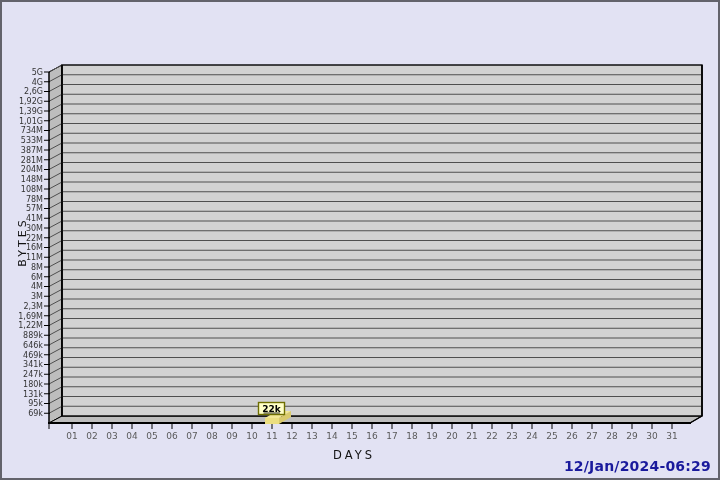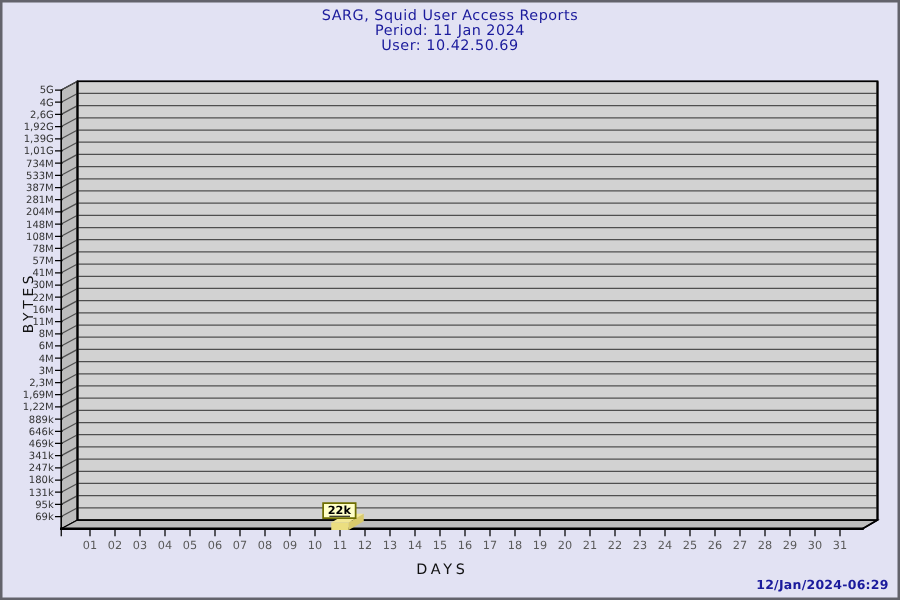--- a/index.html
+++ b/index.html
@@ -15,21 +15,21 @@
   .titleblock{
     position:absolute;top:4px;left:0;right:0;
     text-align:center;
     color:#1A1A9C;
     font-size:11.5px;line-height:12px;
     letter-spacing:0.4px;
   }
   .chart-svg{position:absolute;left:0;top:0;}
   .timestamp{
     position:absolute;right:7px;bottom:4px;
-    color:#1A1A9C;font-size:10px;font-weight:bold;
+    color:#1A1A9C;font-size:14px;font-weight:bold;
     letter-spacing:0.2px;
   }
 </style>
 </head>
 <body>
 
 <div class="window">
 
   <svg class="chart-svg" width="720" height="480" viewBox="0 0 720 480">
       <polygon points="47,70 60,63 60,414 47,421" fill="#BDBDBD" stroke="#000000" stroke-width="1"></polygon>
@@ -249,21 +249,16 @@
       <polygon points="263,416 277,416 289,409 275,409" fill="#F2E795"></polygon>
       <rect x="263" y="416" width="14" height="6" fill="#EBDE80"></rect>
       <polygon points="277,416 289,409 289,415 277,422" fill="#D9CA6C"></polygon>
       <rect x="256.5" y="400.5" width="26" height="12" fill="#FFFFC8" stroke="#6E6E00" stroke-width="1.4"></rect>
       <text x="269.5" y="409.5" text-anchor="middle" font-size="9px" font-weight="bold" fill="#000000">22k</text>
       <line x1="261.5" y1="411" x2="278" y2="411" stroke="#000000" stroke-width="0.8"></line>
       <text x="24" y="240" text-anchor="middle" font-size="11px" letter-spacing="3" fill="#111111" transform="rotate(-90 24 240)">BYTES</text>
       <text x="352" y="457" text-anchor="middle" font-size="11.5px" letter-spacing="3" fill="#111111">DAYS</text>
     </svg>
 
-  <div class="titleblock">
-    <div>SARG, Squid User Access Reports</div>
-    <div>Period: 11 Jan 2024</div>
-    <div>User: 10.42.50.69</div>
-  </div>
 
   <div class="timestamp">12/Jan/2024-06:29</div>
 
 </div>
 
 </body></html>

